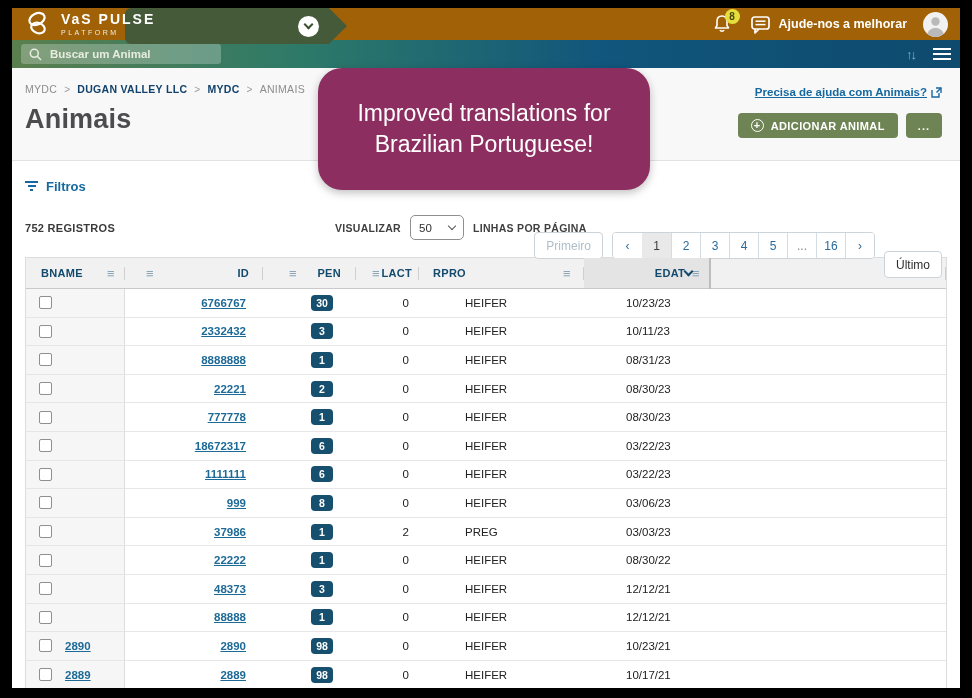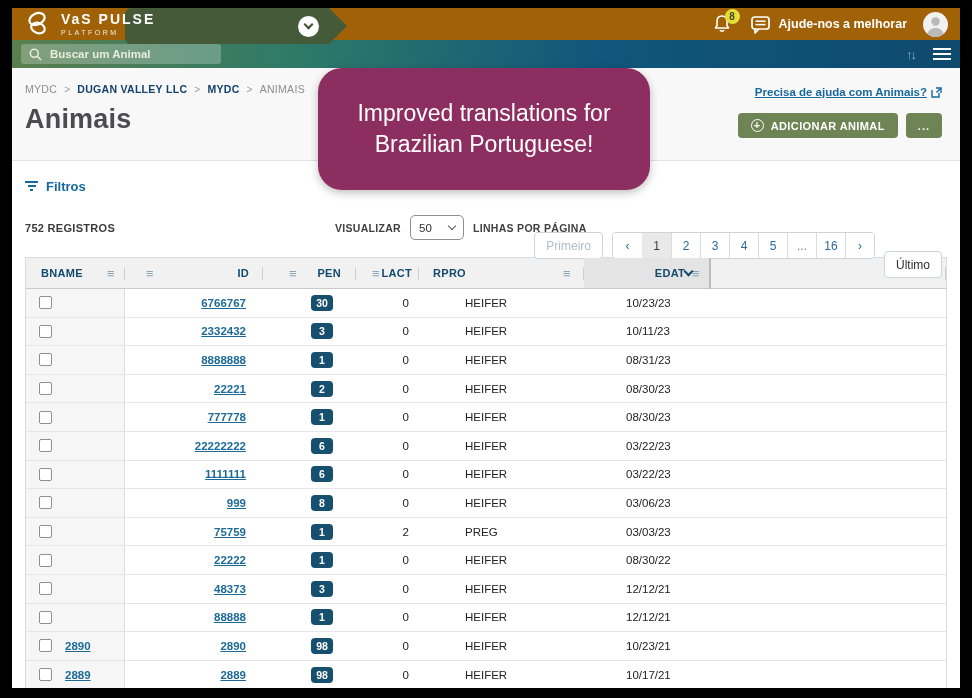--- a/index.html
+++ b/index.html
@@ -466,21 +466,21 @@
     </div>
     <div class="td c7" data-name="filler-cell"></div>
   </div>
 
   <div class="tr" data-name="table-row">
     <div class="td c1" data-name="bname-cell">
       <span class="cb" data-name="row-checkbox"></span>
 
     </div>
     <div class="td c2" data-name="id-cell">
-      <a class="lnk" data-name="animal-id-link">22222222</a>
+      <a class="lnk" data-name="animal-id-link">18672317</a>
     </div>
     <div class="td c3" data-name="pen-cell">
       <span class="badge" data-name="pen-badge">6</span>
     </div>
     <div class="td c4" data-name="lact-cell">
       <span data-name="lact-value">0</span>
     </div>
     <div class="td c5" data-name="rpro-cell">
       <span data-name="rpro-value">HEIFER</span>
     </div>
@@ -535,21 +535,21 @@
     </div>
     <div class="td c7" data-name="filler-cell"></div>
   </div>
 
   <div class="tr" data-name="table-row">
     <div class="td c1" data-name="bname-cell">
       <span class="cb" data-name="row-checkbox"></span>
 
     </div>
     <div class="td c2" data-name="id-cell">
-      <a class="lnk" data-name="animal-id-link">75759</a>
+      <a class="lnk" data-name="animal-id-link">37986</a>
     </div>
     <div class="td c3" data-name="pen-cell">
       <span class="badge" data-name="pen-badge">1</span>
     </div>
     <div class="td c4" data-name="lact-cell">
       <span data-name="lact-value">2</span>
     </div>
     <div class="td c5" data-name="rpro-cell">
       <span data-name="rpro-value">PREG</span>
     </div>

